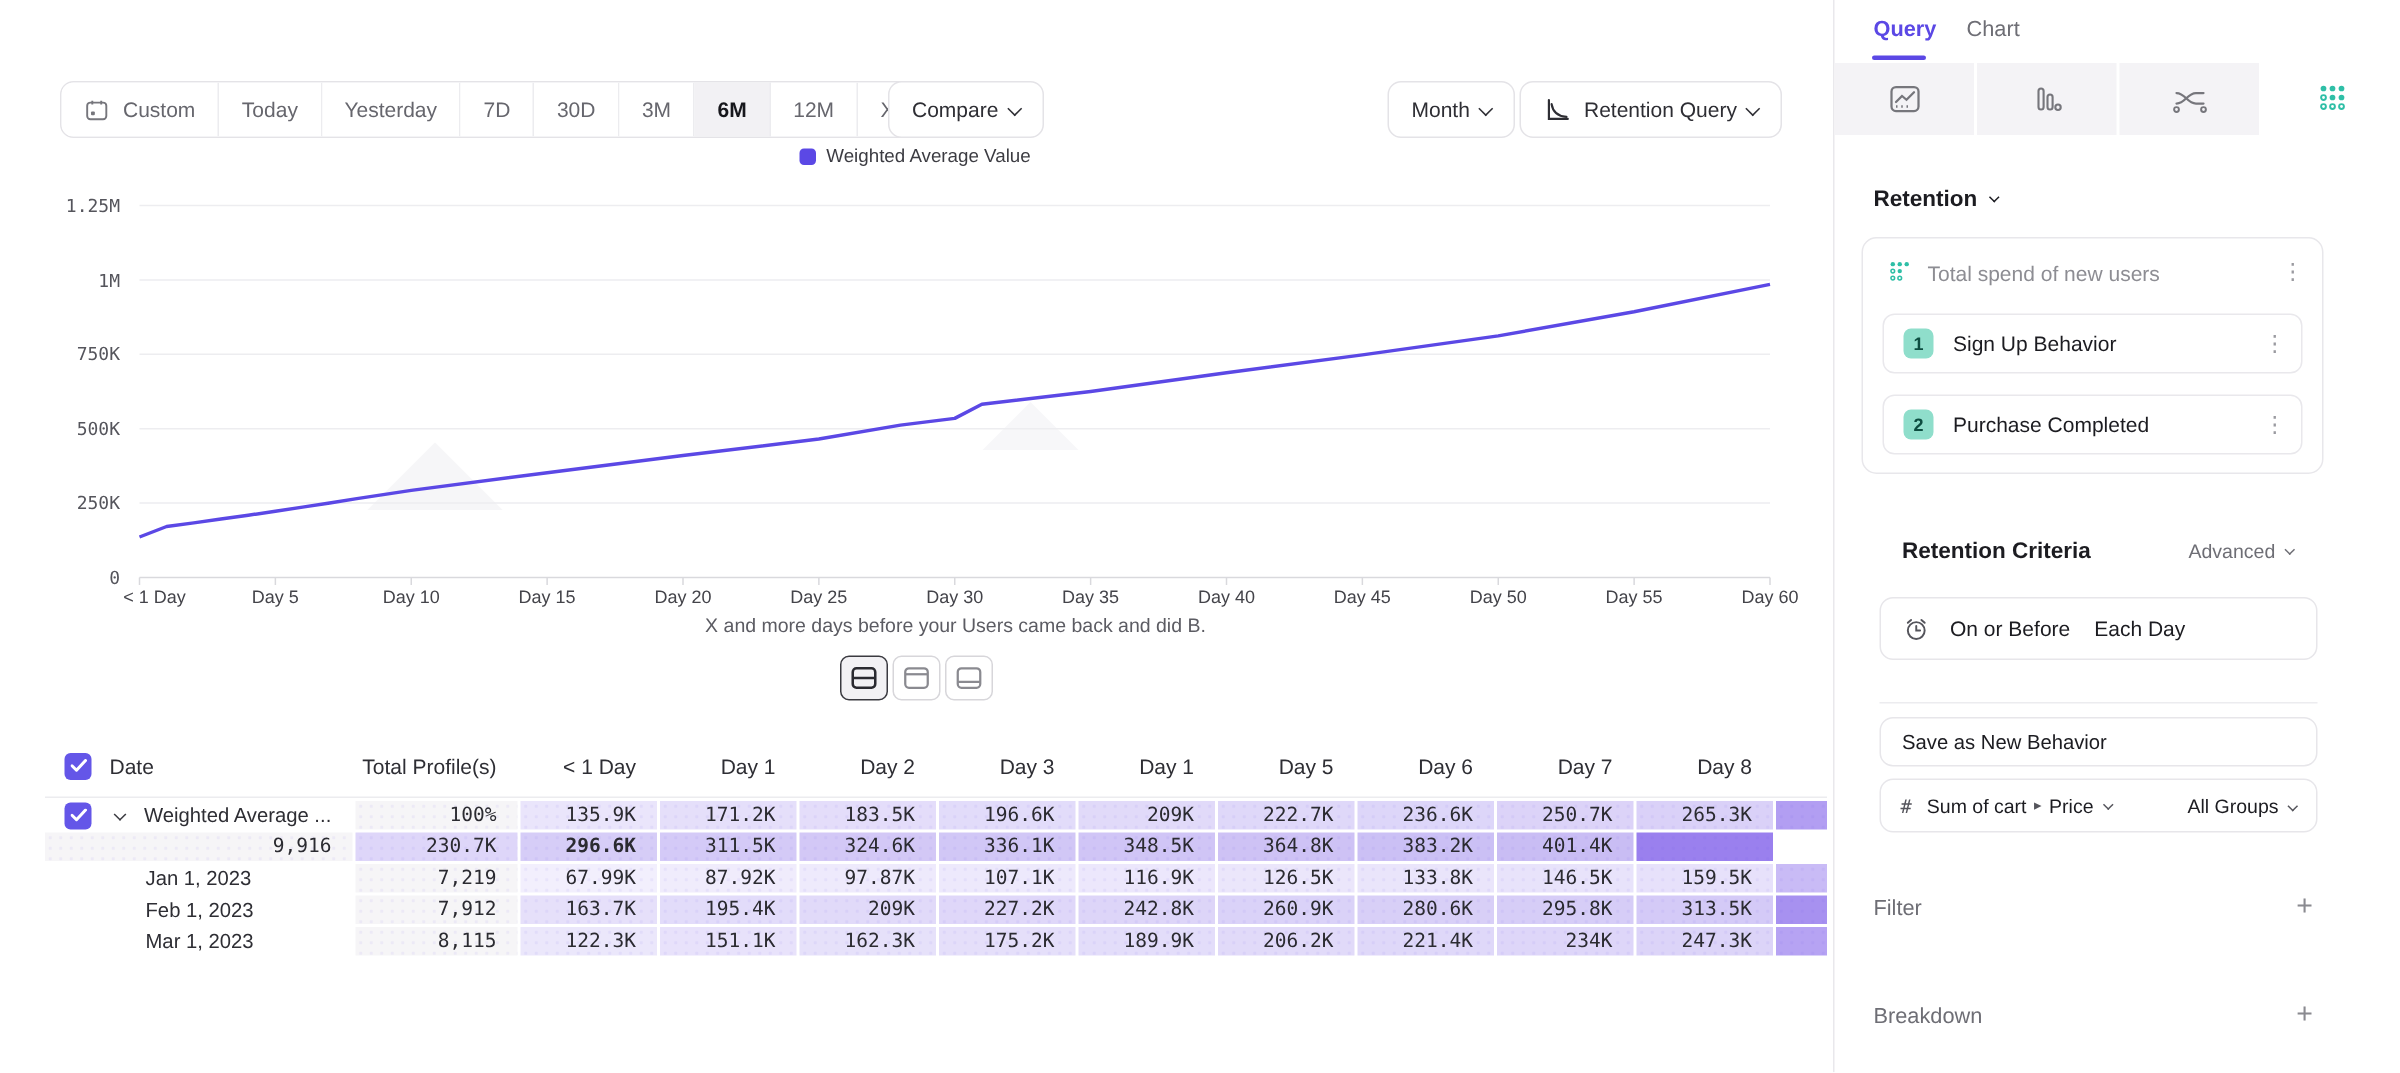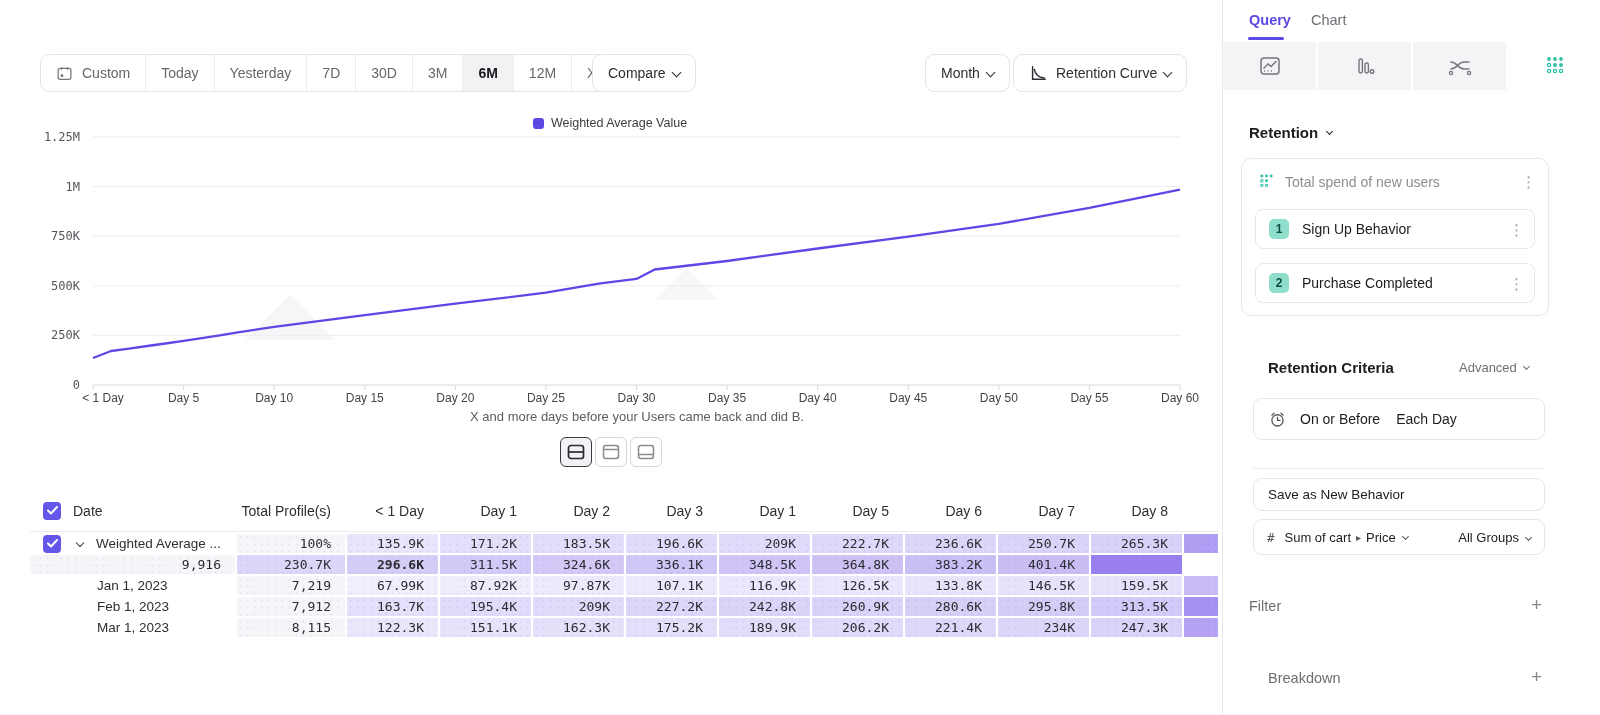--- a/index.html
+++ b/index.html
@@ -14,21 +14,21 @@
   .chev-sm { width:5px; height:5px; }
 
   
   .seg-group { position:absolute; left:40px; top:54px; height:38px; display:flex; align-items:stretch; border:1px solid #e4e3e7; border-radius:9px; overflow:hidden; background:#fff; }
   .seg { display:flex; align-items:center; padding:0 15px; font-size:14px; color:#66666d; border-right:1px solid #ececef; cursor:pointer; white-space:nowrap; background:#fff; }
   .seg:last-child { border-right:none; }
   .seg.active { background:#f2f1f4; color:#17171c; font-weight:700; }
   .btn { position:absolute; height:38px; top:54px; display:flex; align-items:center; padding:0 15px; border:1px solid #e4e3e7; border-radius:9px; background:#fff; font-size:14px; color:#2e2e34; cursor:pointer; white-space:nowrap; }
 
   
-  .legend { position:absolute; top:116px; left:0; width:1220px; display:flex; justify-content:center; align-items:center; gap:7px; font-size:12.5px; color:#3c3c42; }
+  .legend { position:absolute; top:97px; left:0; width:1220px; display:flex; justify-content:center; align-items:center; gap:7px; font-size:12.5px; color:#3c3c42; }
   .legend-swatch { width:11px; height:11px; border-radius:3px; }
   .ylab { position:absolute; left:28px; width:52px; text-align:right; font-size:12px; color:#55555c; }
   .xlab { position:absolute; font-size:12px; color:#44444a; transform:translateX(-50%); white-space:nowrap; }
   .caption { position:absolute; top:409px; left:337px; width:600px; text-align:center; font-size:13px; color:#5c5c63; }
   .watermark { position:absolute; width:0; height:0; border-style:solid; }
 
   
   .toggles { position:absolute; top:437px; left:560px; display:flex; gap:3px; }
   .toggle { width:32px; height:30px; border:1px solid #d7d6da; border-radius:6px; background:#fff; display:flex; align-items:center; justify-content:center; cursor:pointer; color:#8a8a90; }
   .toggle.active { border-color:#3a3a40; background:#f2f1f4; color:#2a2a30; }
@@ -124,21 +124,21 @@
       <span class="chev"></span>
     </div>
 
     <div class="btn" style="left:1013px;">
       <span style="display:inline-flex;margin-right:9px;">
         <svg width="18" height="18" viewBox="0 0 20 20">
             <path d="M4 3 v14 h14" fill="none" stroke="#2e2e34" stroke-width="1.6" stroke-linecap="round"></path>
             <path d="M6 6 C7 12.5, 11 15, 17 15.5" fill="none" stroke="#2e2e34" stroke-width="1.6" stroke-linecap="round"></path>
           </svg>
       </span>
-      <span>Retention Curve</span>
+      <span>Retention Query</span>
       <span class="chev"></span>
     </div>
 
     <div class="legend">
       <span class="legend-swatch" id="legend-swatch" style="background: rgb(91, 72, 229);"></span>
       <span>Weighted Average Value</span>
     </div>
 
     <div class="watermark" style="left:245px;top:295px;border-width:0 45px 45px 45px;border-color:transparent transparent #f6f6f8 transparent;"></div>
     <div class="watermark" style="left:655px;top:268px;border-width:0 32px 32px 32px;border-color:transparent transparent #f7f7f9 transparent;"></div>
@@ -438,16 +438,16 @@
       <span class="chev chev-sm" style="color:#55555c;"></span>
       <span style="flex:1;"></span>
       <span style="font-size:13px;color:#1c1c21;">
         <span>All Groups</span><span class="chev chev-sm" style="color:#55555c;"></span>
       </span>
     </div>
 
     <div class="sb-gray-label" style="top:598px;">Filter</div>
     <div class="plus" style="top:594px;">+</div>
 
-    <div class="sb-gray-label" style="top:670px;margin-left:19px;">Breakdown</div>
+    <div class="sb-gray-label" style="top:670px;">Breakdown</div>
     <div class="plus" style="top:666px;">+</div>
   </div>
 </div>
 
 </body></html>

